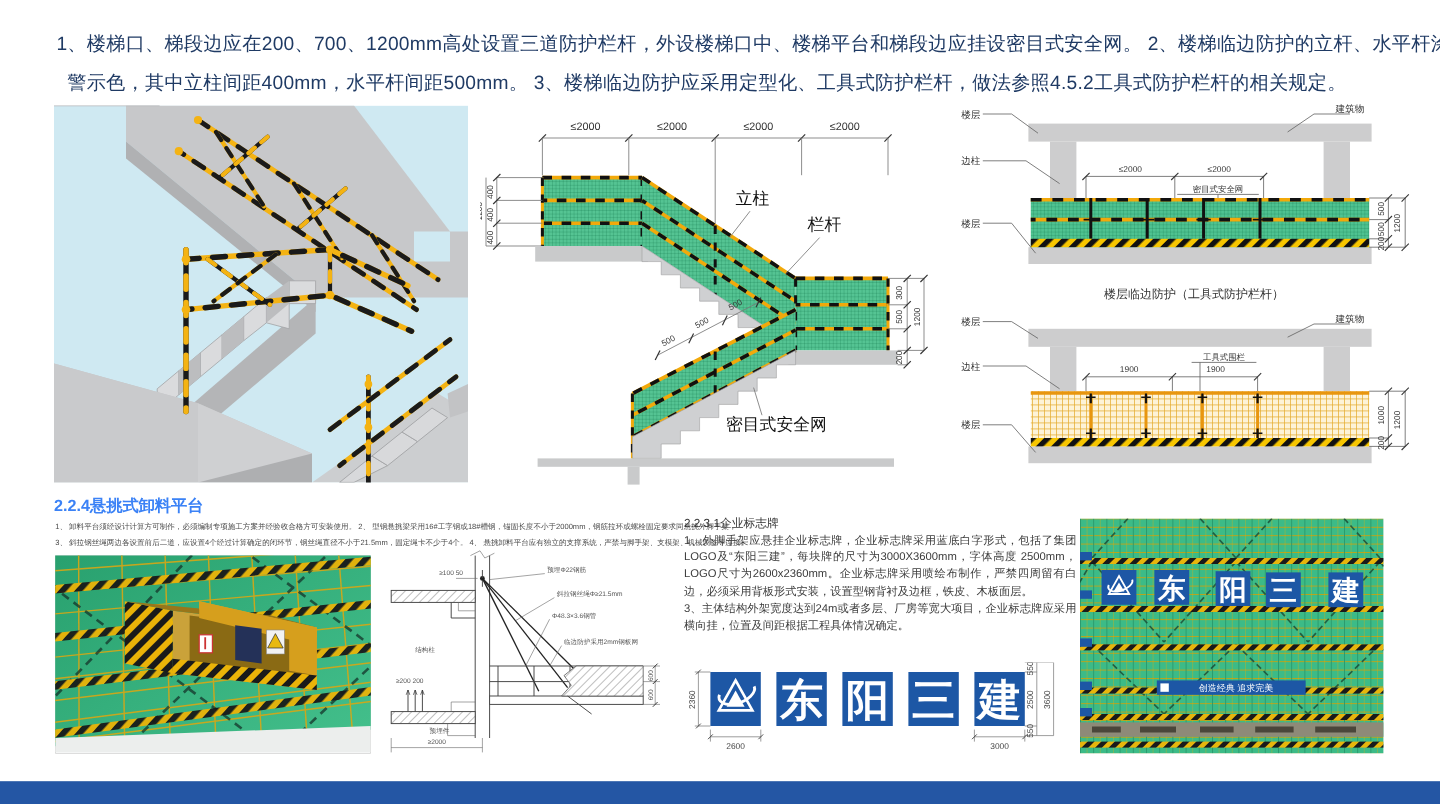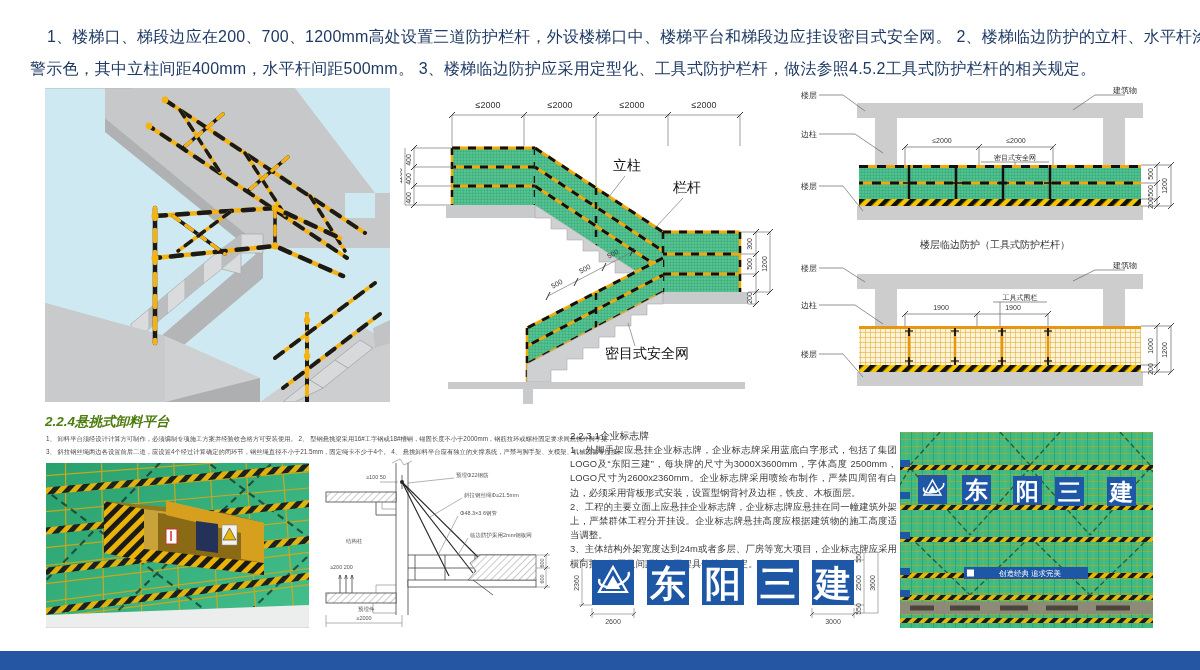--- a/index.html
+++ b/index.html
@@ -1,35 +1,35 @@
 <!DOCTYPE html>
 <html><head>
 <meta charset="utf-8">
 <style>
   * { margin:0; padding:0; box-sizing:border-box; }
   html,body { background:#fff; }
   #page { position:relative; width:1200px; height:670px; background:#fff; overflow:hidden;
           font-family:"Liberation Sans", sans-serif; }
   .abs { position:absolute; }
   .intro { color:#1f3a64; font-size:16px; letter-spacing:0.2px; font-weight:500; white-space:nowrap; }
-  .h224 { font-size:13.5px; font-weight:700; color:#4d7c0f;font-style:italic; }
+  .h224 { font-size:13.5px; font-weight:700; color:#3b82f6; }
   .note { font-size:6.3px; color:#4a4a4a; white-space:nowrap; letter-spacing:0; }
   .h2231 { font-size:9.8px; color:#333;text-align:center; }
   .body2231 { font-size:9.4px; line-height:14.2px; color:#3c3c3c; text-align:justify; }
   .body2231 p { margin:0; }
   .footer { position:absolute; left:0; top:651px; width:1200px; height:19px; background:#2456a4; }
   svg text { font-family:"Liberation Sans", sans-serif; }
 </style>
 </head>
 <body>
 
 <div id="page">
 
   <div class="abs intro" style="left:47px; top:27px;">1、楼梯口、梯段边应在200、700、1200mm高处设置三道防护栏杆，外设楼梯口中、楼梯平台和梯段边应挂设密目式安全网。  2、楼梯临边防护的立杆、水平杆涂刷黄黑相间的</div>
-  <div class="abs intro" style="left:30px; top:59px;">警示色，其中立柱间距400mm，水平杆间距500mm。 3、楼梯临边防护应采用定型化、工具式防护栏杆，做法参照4.5.2工具式防护栏杆的相关规定。</div>
+  <div class="abs intro" style="left:56px; top:59px;">警示色，其中立柱间距400mm，水平杆间距500mm。 3、楼梯临边防护应采用定型化、工具式防护栏杆，做法参照4.5.2工具式防护栏杆的相关规定。</div>
 
   <svg class="abs" style="left:45px; top:88px;" width="345" height="314" viewBox="0 0 345 314">
     <rect x="0" y="0" width="345" height="314" fill="#cfe9f2"></rect>
 
     <g>
       <polygon points="88,0 250,0 330,105 330,160 218,160 60,30 60,0" fill="#c7c8ca"></polygon>
       <polygon points="60,30 218,160 218,172 60,44" fill="#b0b1b3"></polygon>
       <polygon points="300,105 345,105 345,130 300,130" fill="#cfe9f2"></polygon>
       <polygon points="330,105 345,105 345,160 330,160" fill="#c7c8ca"></polygon>
       <line x1="88" y1="0" x2="245,160" stroke="#b7b8ba" stroke-width="1"></line>
@@ -633,21 +633,20 @@
       <text x="142" y="60" class="txt5">Φ48.3×3.6钢管</text>
       <line x1="140" y1="61" x2="120" y2="100" class="lnT"></line>
       <text x="152" y="82" class="txt5">临边防护采用2mm钢板网</text>
       <line x1="150" y1="83" x2="140" y2="100" class="lnT"></line>
     </g>
   </svg>
 
   <div class="abs h2231" style="left:570px; top:430px;">2.2.3.1企业标志牌</div>
   <div class="abs body2231" style="left:570px; top:443px; width:327px;">
     <p>1、外脚手架应悬挂企业标志牌，企业标志牌采用蓝底白字形式，包括了集团LOGO及“东阳三建”，每块牌的尺寸为3000X3600mm，字体高度 2500mm，LOGO尺寸为2600x2360mm。企业标志牌采用喷绘布制作，严禁四周留有白边，必须采用背板形式安装，设置型钢背衬及边框，铁皮、木板面层。</p>
-    <p>2、工程的主要立面上应悬挂企业标志牌，企业标志牌应悬挂在同一幢建筑外架上，严禁群体工程分开挂设。企业标志牌悬挂高度应根据建筑物的施工高度适当调整。</p>
     <p>3、主体结构外架宽度达到24m或者多层、厂房等宽大项目，企业标志牌应采用横向挂，位置及间距根据工程具体情况确定。</p>
   </div>
 
   <svg class="abs" style="left:570px; top:552px;" width="330" height="90" viewBox="0 0 330 90">
     <style>
       .dim6 { font-size:7px; fill:#444; }
       .thin6 { stroke:#777; stroke-width:0.6; fill:none; }
       .char6 { font-size:36px; fill:#fff; font-weight:bold; }
     </style>
     <g>

